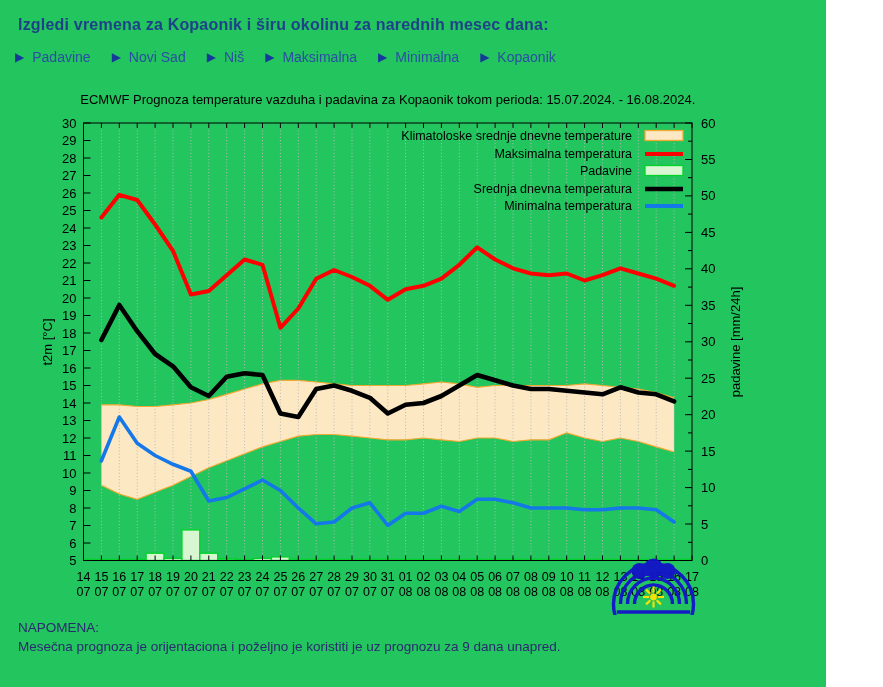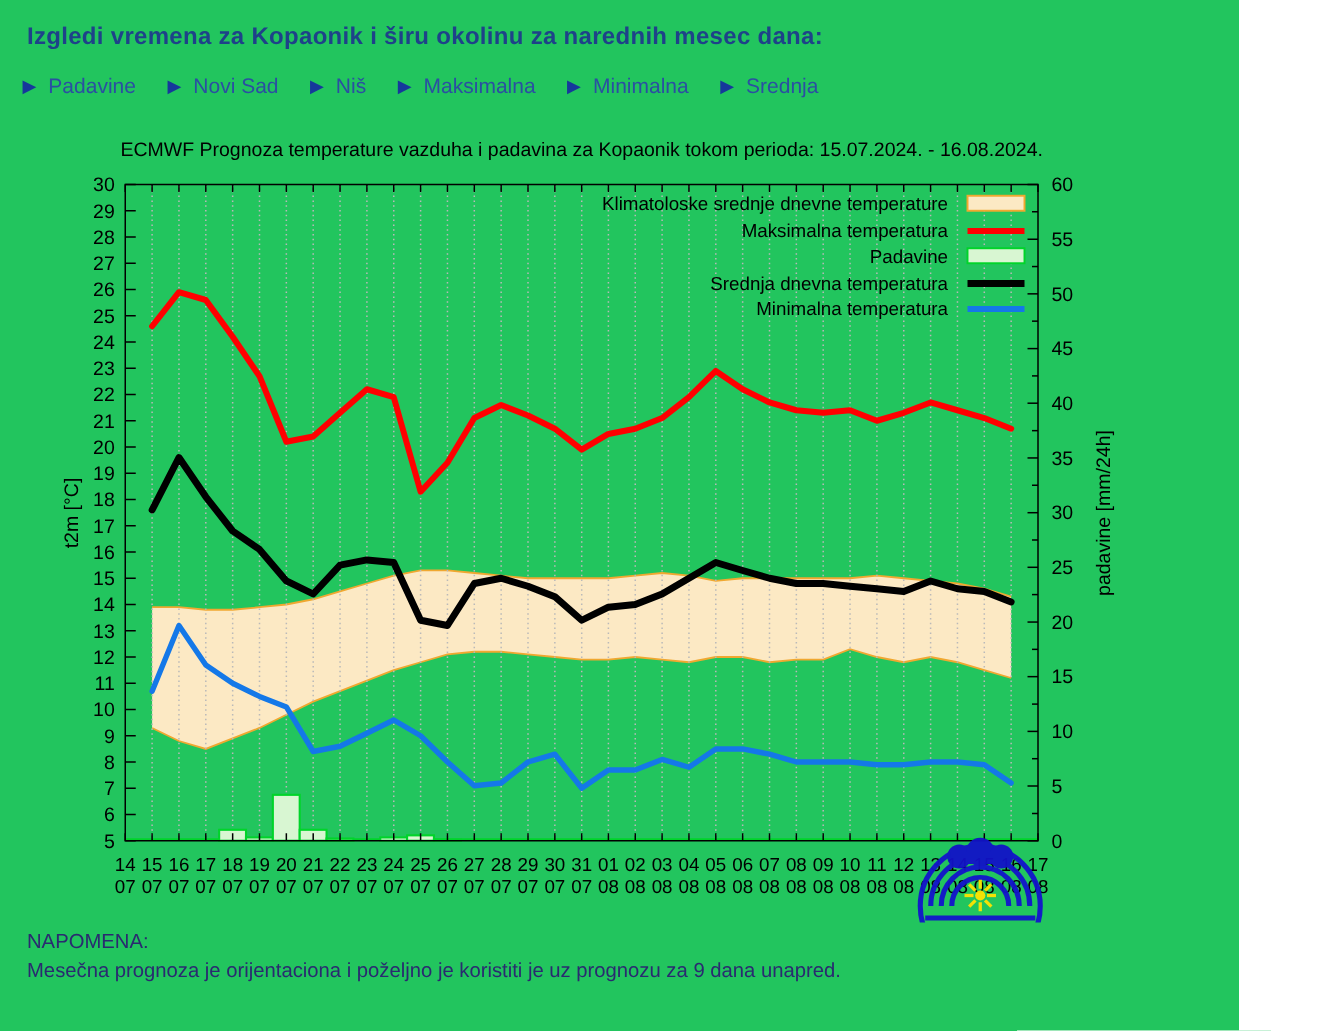--- a/index.html
+++ b/index.html
@@ -40,21 +40,21 @@
       <a href="#">
         <span class="arrow">▶</span>
         <span>Maksimalna</span>
       </a>
       <a href="#">
         <span class="arrow">▶</span>
         <span>Minimalna</span>
       </a>
       <a href="#">
         <span class="arrow">▶</span>
-        <span>Srednja</span>
+        <span>Kopaonik</span>
       </a>
     </nav>
 
   <svg id="chart-svg" viewBox="0 0 883 530">
     <g id="chart-generated">
         <polygon points="101.4,319.8 119.3,319.8 137.2,321.5 155.1,321.5 173.0,319.8 190.9,318.0 208.8,314.5 226.7,309.3 244.6,304.0 262.5,298.8 280.4,295.3 298.3,295.3 316.2,297.0 334.1,298.8 352.0,300.5 369.9,300.5 387.8,300.5 405.6,300.5 423.5,298.8 441.4,297.0 459.3,298.8 477.2,302.3 495.1,300.5 513.0,300.5 530.9,300.5 548.8,300.5 566.7,300.5 584.6,298.8 602.5,300.5 620.4,302.3 638.3,304.0 656.2,307.5 674.1,312.8 674.1,367.0 656.2,361.8 638.3,356.5 620.4,353.0 602.5,356.5 584.6,353.0 566.7,347.8 548.8,354.8 530.9,354.8 513.0,356.5 495.1,353.0 477.2,353.0 459.3,356.5 441.4,354.8 423.5,353.0 405.6,354.8 387.8,354.8 369.9,353.0 352.0,351.2 334.1,349.5 316.2,349.5 298.3,351.2 280.4,356.5 262.5,361.8 244.6,368.8 226.7,375.8 208.8,382.8 190.9,391.5 173.0,400.3 155.1,407.3 137.2,414.3 119.3,409.0 101.4,400.3" fill="#FCE9C4" stroke="none"></polygon>
         <polyline points="101.4,319.8 119.3,319.8 137.2,321.5 155.1,321.5 173.0,319.8 190.9,318.0 208.8,314.5 226.7,309.3 244.6,304.0 262.5,298.8 280.4,295.3 298.3,295.3 316.2,297.0 334.1,298.8 352.0,300.5 369.9,300.5 387.8,300.5 405.6,300.5 423.5,298.8 441.4,297.0 459.3,298.8 477.2,302.3 495.1,300.5 513.0,300.5 530.9,300.5 548.8,300.5 566.7,300.5 584.6,298.8 602.5,300.5 620.4,302.3 638.3,304.0 656.2,307.5 674.1,312.8" fill="none" stroke="#F0A830" stroke-width="1.2"></polyline>
         <polyline points="101.4,400.3 119.3,409.0 137.2,414.3 155.1,407.3 173.0,400.3 190.9,391.5 208.8,382.8 226.7,375.8 244.6,368.8 262.5,361.8 280.4,356.5 298.3,351.2 316.2,349.5 334.1,349.5 352.0,351.2 369.9,353.0 387.8,354.8 405.6,354.8 423.5,353.0 441.4,354.8 459.3,356.5 477.2,353.0 495.1,353.0 513.0,356.5 530.9,354.8 548.8,354.8 566.7,347.8 584.6,353.0 602.5,356.5 620.4,353.0 638.3,356.5 656.2,361.8 674.1,367.0" fill="none" stroke="#F0A830" stroke-width="1.2"></polyline>
         <g stroke="#b9b9b9" stroke-width="1" stroke-dasharray="1 2.2">
           <line x1="101.4" y1="39" x2="101.4" y2="474.5"></line>

